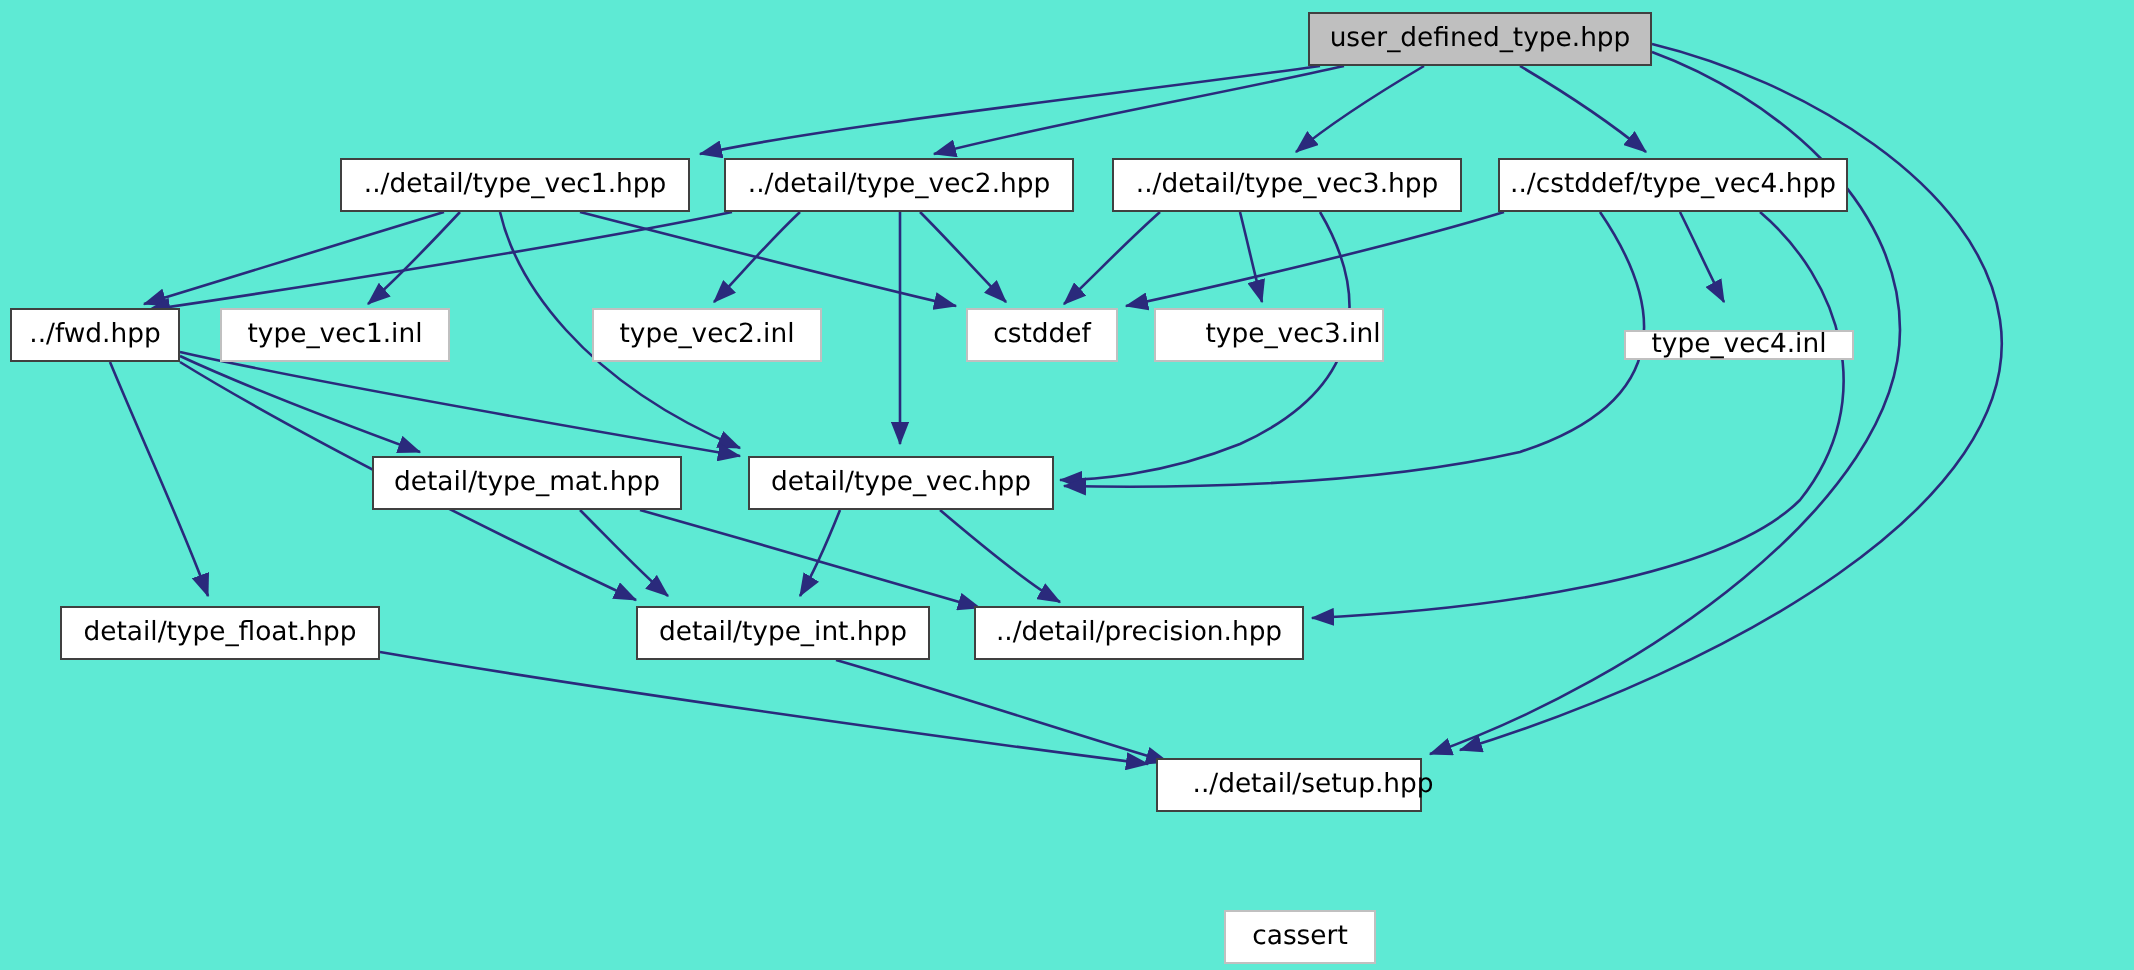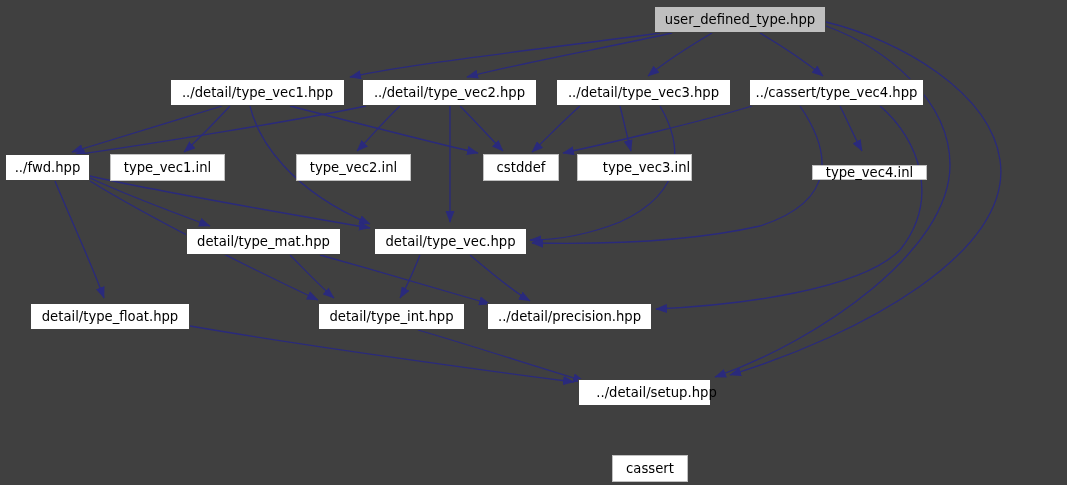--- a/index.html
+++ b/index.html
@@ -4,21 +4,21 @@
 <style>
   html, body {
     margin: 0;
     padding: 0;
     background: #ffffff;
   }
   #graph-root {
     position: relative;
     width: 1067px;
     height: 485px;
-    background: #404040;
+    background: #5eead4;
     font-family: "DejaVu Sans", sans-serif;
     overflow: hidden;
   }
   svg#edge-layer {
     position: absolute;
     left: 0;
     top: 0;
     width: 1067px;
     height: 485px;
   }
@@ -106,21 +106,21 @@
       <div class="node doc" style="left: 170px; top: 79px; width: 175px; height: 27px;">
         <span class="node-label">../detail/type_vec1.hpp</span>
       </div>
       <div class="node doc" style="left: 362px; top: 79px; width: 175px; height: 27px;">
         <span class="node-label">../detail/type_vec2.hpp</span>
       </div>
       <div class="node doc" style="left: 556px; top: 79px; width: 175px; height: 27px; text-align: center;">
         <span class="node-label">../detail/type_vec3.hpp</span>
       </div>
       <div class="node doc" style="left: 749px; top: 79px; width: 175px; height: 27px;">
-        <span class="node-label">../cassert/type_vec4.hpp</span>
+        <span class="node-label">../cstddef/type_vec4.hpp</span>
       </div>
       <div class="node doc" style="left: 5px; top: 154px; width: 85px; height: 27px;">
         <span class="node-label">../fwd.hpp</span>
       </div>
       <div class="node undoc" style="left: 110px; top: 154px; width: 115px; height: 27px;">
         <span class="node-label">type_vec1.inl</span>
       </div>
       <div class="node undoc" style="left: 296px; top: 154px; width: 115px; height: 27px;">
         <span class="node-label">type_vec2.inl</span>
       </div>

